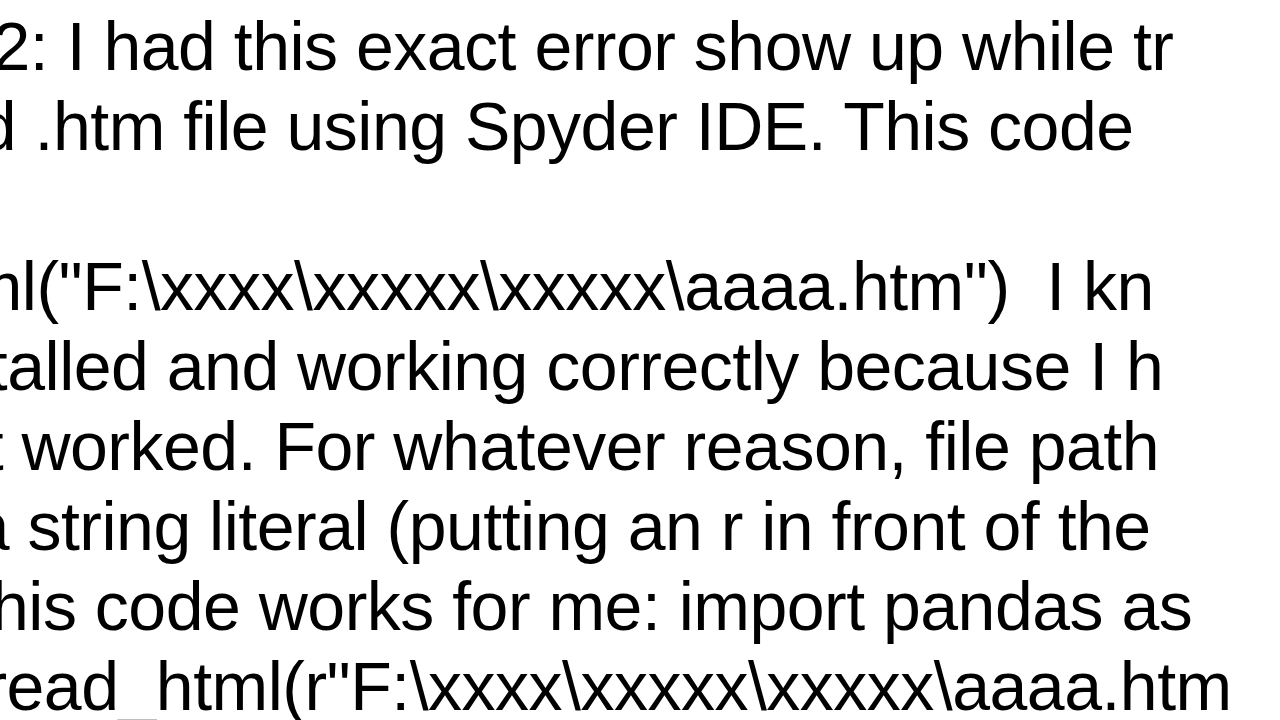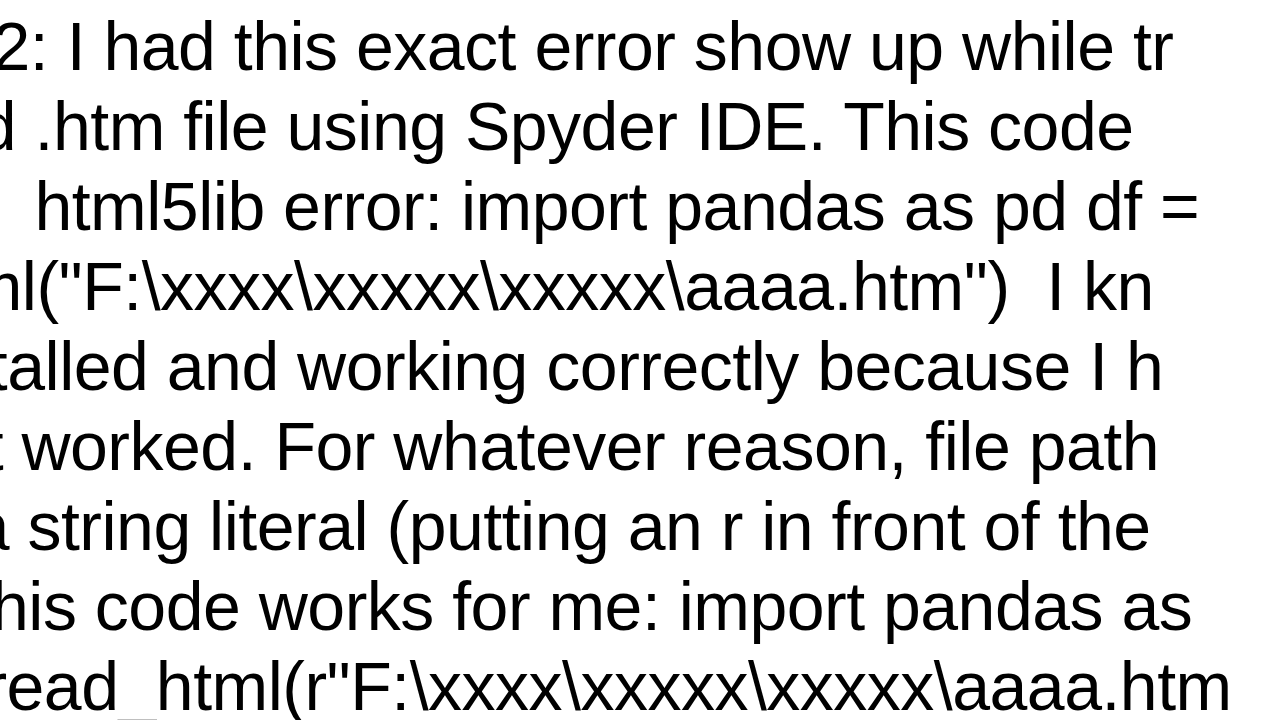--- a/index.html
+++ b/index.html
@@ -19,20 +19,19 @@
     white-space: pre;
     letter-spacing: -0.5px;
   }
 </style>
 </head>
 <body>
 
 <div class="text-block" style="top: 6px; left: 0px; height: 720px; width: 1280px;">
   <span style="position: absolute; left: -48px; top: 0px; white-space: pre;">r 2: I had this exact error show up while tr</span>
   <span style="position: absolute; left: -92px; top: 80px; white-space: pre;">ved .htm file using Spyder IDE. This code</span>
-  <span style="position: absolute; left: 16px; top: 160px; white-space: pre;"> html5lib error: import pandas as pd df =</span>
   <span style="position: absolute; left: -90px; top: 240px; white-space: pre;">html("F:\xxxx\xxxxx\xxxxx\aaaa.htm")  I kn</span>
   <span style="position: absolute; left: -82px; top: 320px; white-space: pre;">nstalled and working correctly because I h</span>
   <span style="position: absolute; left: -90px; top: 400px; white-space: pre;">hat worked. For whatever reason, file path</span>
   <span style="position: absolute; left: -84px; top: 480px; white-space: pre;">e a string literal (putting an r in front of the</span>
   <span style="position: absolute; left: -50px; top: 560px; white-space: pre;">This code works for me: import pandas as</span>
   <span style="position: absolute; left: -34px; top: 640px; white-space: pre;"> read_html(r"F:\xxxx\xxxxx\xxxxx\aaaa.htm</span>
 </div>
 
 </body></html>

